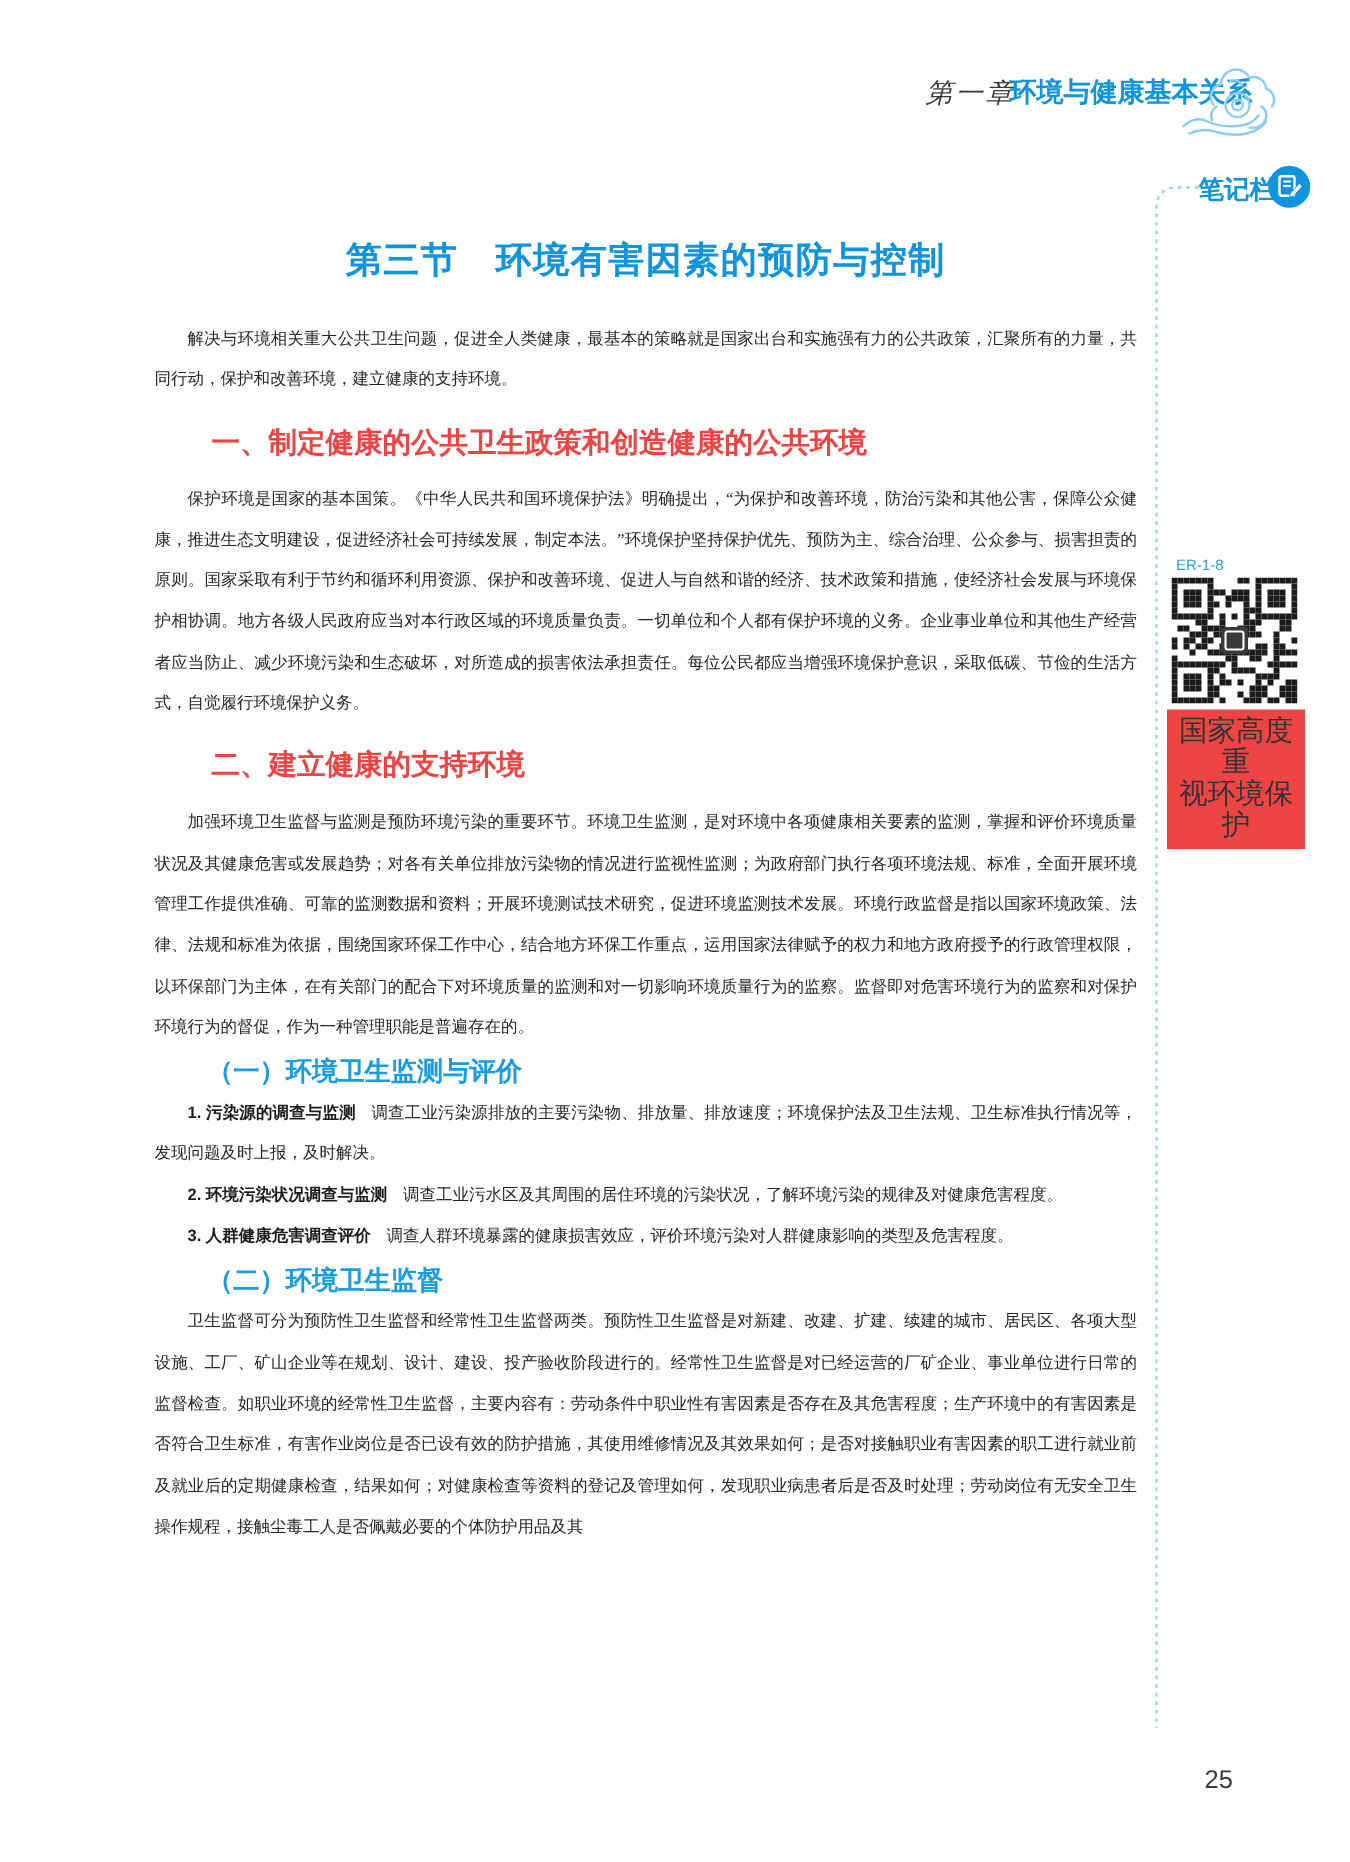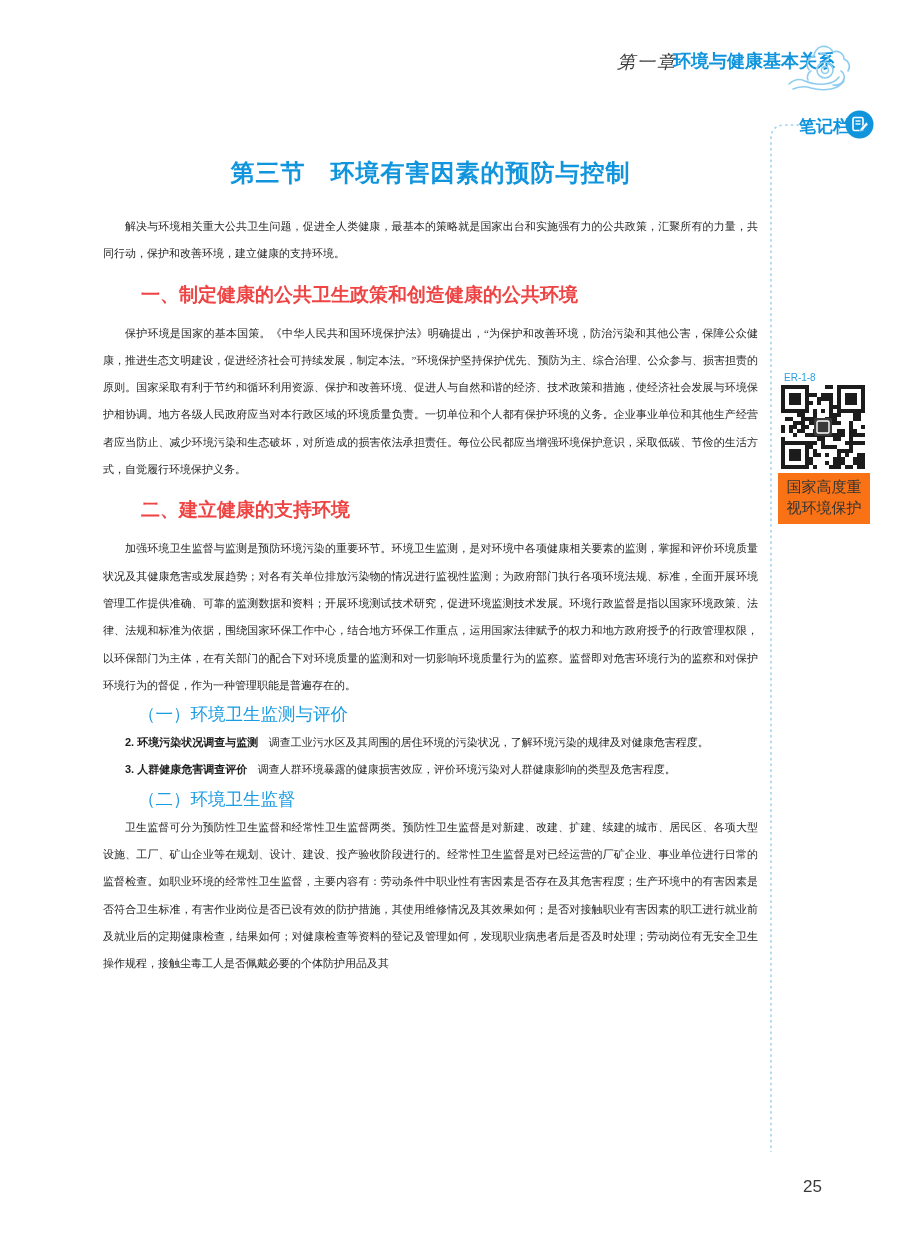--- a/index.html
+++ b/index.html
@@ -40,43 +40,43 @@
   
   .qr-wrap { position:absolute; left:778px; top:372px; width:92px; }
   .qr-label {
     display:block; margin-left:6px;
     font-size:10px; color:#2a9fe0; line-height:12px;
     font-family:"Liberation Sans","DejaVu Sans",sans-serif;
   }
   .qr-box { margin:1px 0 0 3px; width:84px; height:84px; background:#fff; }
   .qr-caption {
     margin-top:4px; width:92px; padding:4px 0 5px 0;
-    background:#f97316; text-align:center;
-    font-size:15px; line-height:21px; color:#333;
+    background:#ef4444; text-align:center;
+    font-size:19px; line-height:21px; color:#333;
     font-family:"Liberation Serif","DejaVu Serif",serif;
   }
 
   
   .main { position:absolute; left:103px; top:157px; width:655px; }
   .sec-title {
     text-align:center; color:#1095dd; font-weight:bold; font-size:24px;
     font-family:"Liberation Sans","DejaVu Sans",sans-serif;
     margin-bottom:24px; letter-spacing:1px;
   }
   .main p {
     font-size:11px; line-height:27.3px; text-align:justify;
     text-indent:2em;
   }
   .h-num {
     color:#ef4444; font-weight:bold; font-size:19px;
     font-family:"Liberation Sans","DejaVu Sans",sans-serif;
     margin:14px 0 12px 2em;
   }
   .h-sub {
-    color:#1a9ce2; font-weight:normal; font-size:17.5px;
+    color:#1a9ce2; font-weight:bold; font-size:17.5px;
     font-family:"Liberation Sans","DejaVu Sans",sans-serif;
     margin:3px 0 3px 2em;
   }
   .main p.item b {
     font-family:"Liberation Sans","DejaVu Sans",sans-serif;
     font-weight:bold; color:#1d1d1d; margin-right:0.95em;
   }
   
   .page-num {
     position:absolute; left:803px; top:1177px;
@@ -376,20 +376,21 @@
   <div class="sec-title">第三节　环境有害因素的预防与控制</div>
   <p>解决与环境相关重大公共卫生问题，促进全人类健康，最基本的策略就是国家出台和实施强有力的公共政策，汇聚所有的力量，共同行动，保护和改善环境，建立健康的支持环境。</p>
 
   <div class="h-num">一、制定健康的公共卫生政策和创造健康的公共环境</div>
   <p>保护环境是国家的基本国策。《中华人民共和国环境保护法》明确提出，“为保护和改善环境，防治污染和其他公害，保障公众健康，推进生态文明建设，促进经济社会可持续发展，制定本法。”环境保护坚持保护优先、预防为主、综合治理、公众参与、损害担责的原则。国家采取有利于节约和循环利用资源、保护和改善环境、促进人与自然和谐的经济、技术政策和措施，使经济社会发展与环境保护相协调。地方各级人民政府应当对本行政区域的环境质量负责。一切单位和个人都有保护环境的义务。企业事业单位和其他生产经营者应当防止、减少环境污染和生态破坏，对所造成的损害依法承担责任。每位公民都应当增强环境保护意识，采取低碳、节俭的生活方式，自觉履行环境保护义务。</p>
 
   <div class="h-num">二、建立健康的支持环境</div>
   <p>加强环境卫生监督与监测是预防环境污染的重要环节。环境卫生监测，是对环境中各项健康相关要素的监测，掌握和评价环境质量状况及其健康危害或发展趋势；对各有关单位排放污染物的情况进行监视性监测；为政府部门执行各项环境法规、标准，全面开展环境管理工作提供准确、可靠的监测数据和资料；开展环境测试技术研究，促进环境监测技术发展。环境行政监督是指以国家环境政策、法律、法规和标准为依据，围绕国家环保工作中心，结合地方环保工作重点，运用国家法律赋予的权力和地方政府授予的行政管理权限，以环保部门为主体，在有关部门的配合下对环境质量的监测和对一切影响环境质量行为的监察。监督即对危害环境行为的监察和对保护环境行为的督促，作为一种管理职能是普遍存在的。</p>
 
   <div class="h-sub">（一）环境卫生监测与评价</div>
+  <p class="item"><b>1. 污染源的调查与监测</b><span>调查工业污染源排放的主要污染物、排放量、排放速度；环境保护法及卫生法规、卫生标准执行情况等，发现问题及时上报，及时解决。</span></p>
   <p class="item"><b>2. 环境污染状况调查与监测</b><span>调查工业污水区及其周围的居住环境的污染状况，了解环境污染的规律及对健康危害程度。</span></p>
   <p class="item"><b>3. 人群健康危害调查评价</b><span>调查人群环境暴露的健康损害效应，评价环境污染对人群健康影响的类型及危害程度。</span></p>
 
   <div class="h-sub">（二）环境卫生监督</div>
   <p>卫生监督可分为预防性卫生监督和经常性卫生监督两类。预防性卫生监督是对新建、改建、扩建、续建的城市、居民区、各项大型设施、工厂、矿山企业等在规划、设计、建设、投产验收阶段进行的。经常性卫生监督是对已经运营的厂矿企业、事业单位进行日常的监督检查。如职业环境的经常性卫生监督，主要内容有：劳动条件中职业性有害因素是否存在及其危害程度；生产环境中的有害因素是否符合卫生标准，有害作业岗位是否已设有效的防护措施，其使用维修情况及其效果如何；是否对接触职业有害因素的职工进行就业前及就业后的定期健康检查，结果如何；对健康检查等资料的登记及管理如何，发现职业病患者后是否及时处理；劳动岗位有无安全卫生操作规程，接触尘毒工人是否佩戴必要的个体防护用品及其</p>
 </div>
 
 <div class="page-num">25</div>
 
 </body></html>

